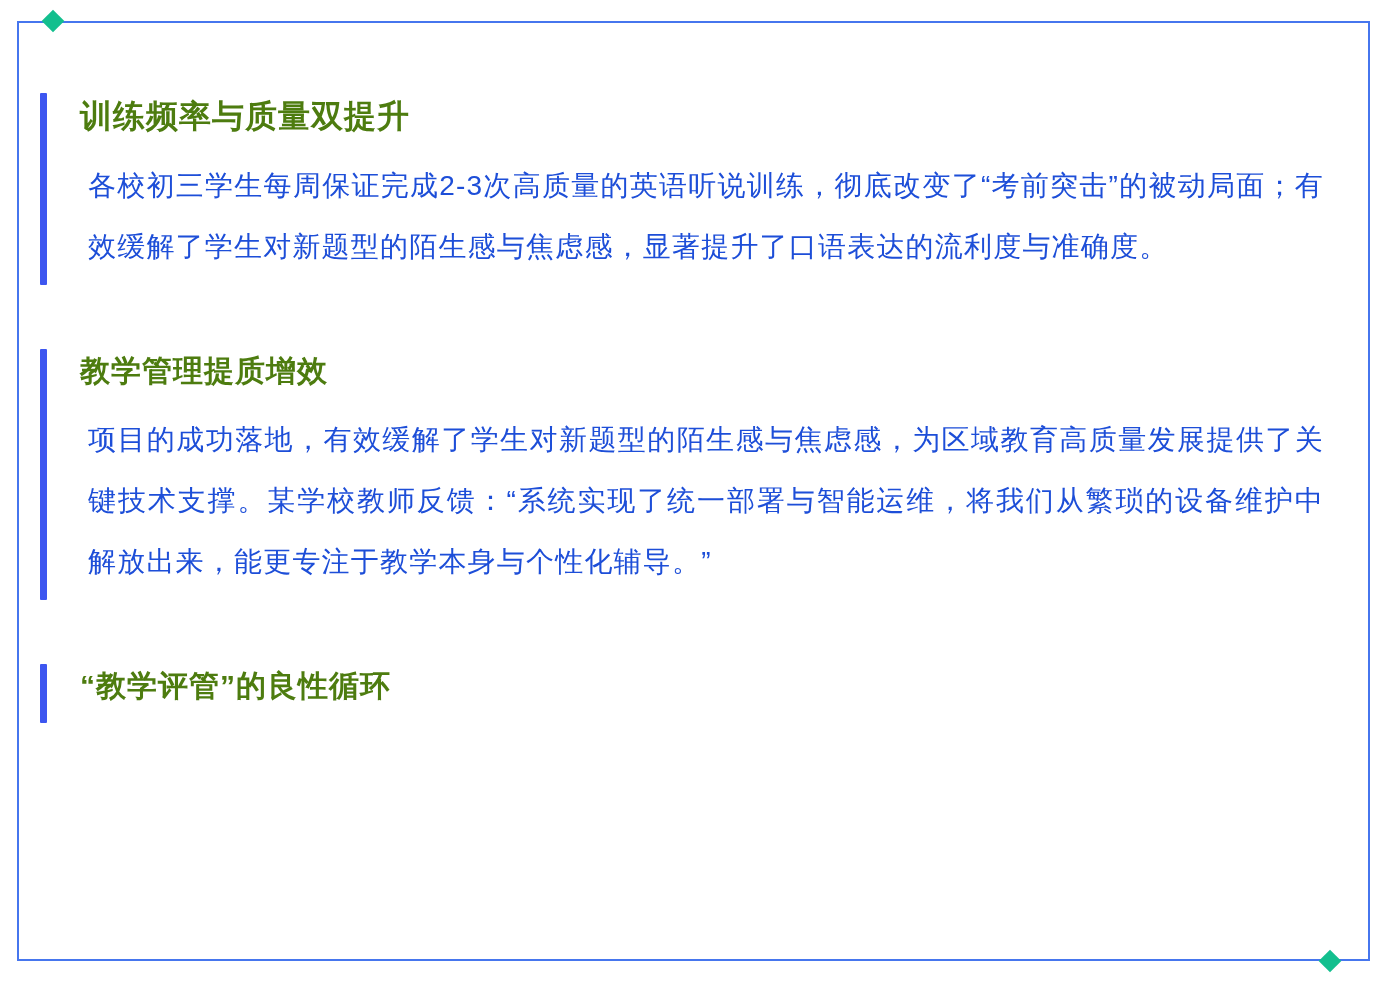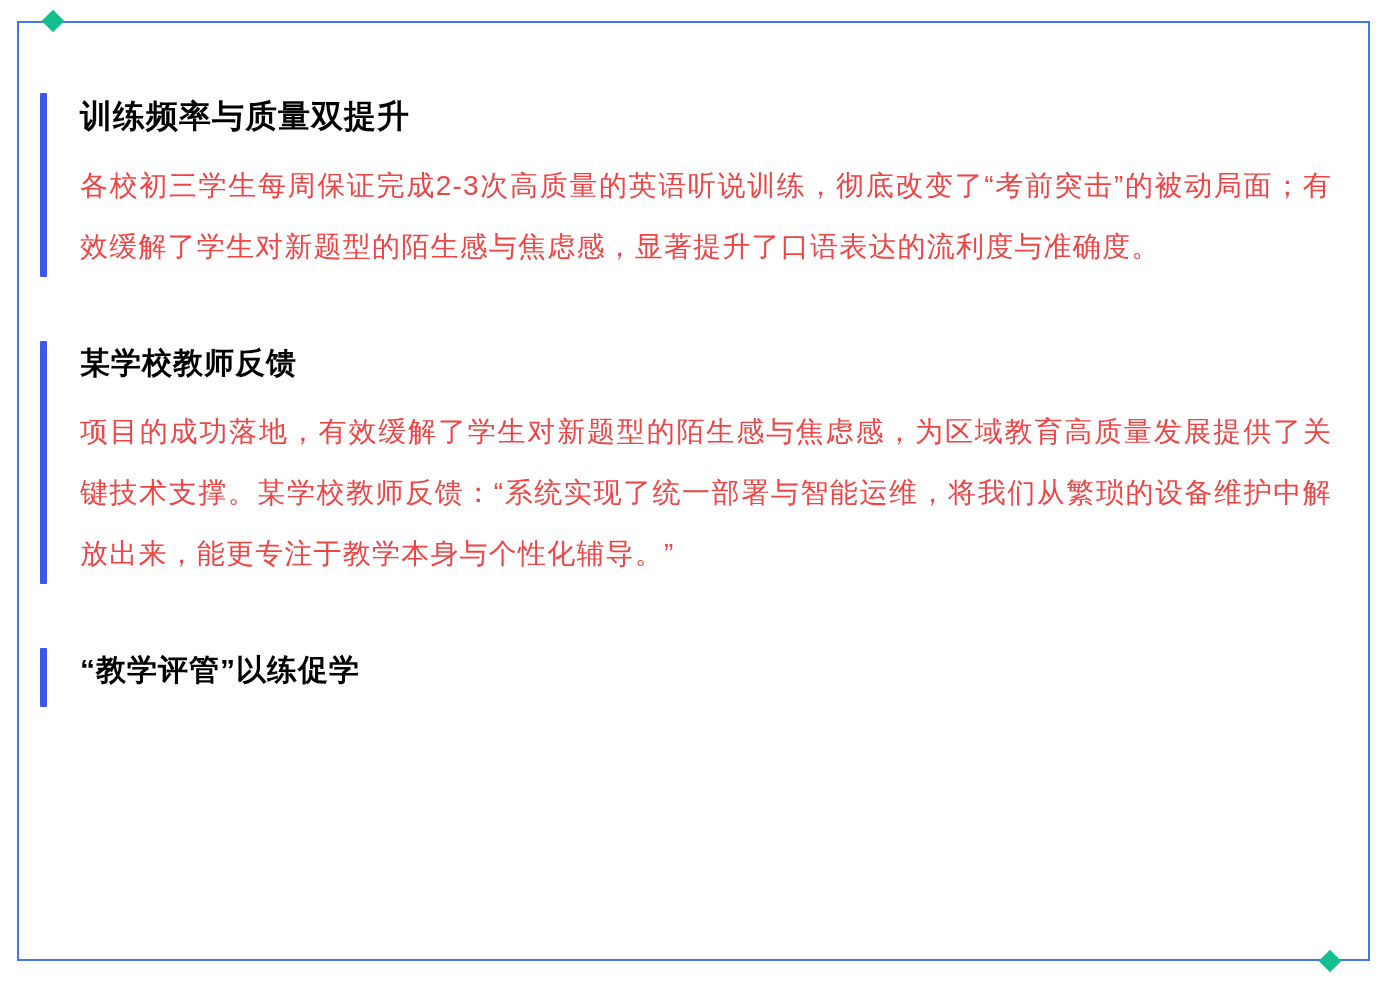--- a/index.html
+++ b/index.html
@@ -60,31 +60,31 @@
   }
   .section-content {
     flex: 1 1 auto;
     min-width: 0;
   }
   .section-heading {
     margin: 0 0 16px 0;
     font-size: 30px;
     line-height: 1.45;
     font-weight: bold;
-    color: #000000;
+    color: #4d7c0f;
     letter-spacing: 1px;
   }
   .section:first-child .section-heading {
     font-size: 32px;
   }
   .section-body {
-    margin: 0;
+    margin: 8px;
     font-size: 28px;
     line-height: 61px;
-    color: #ef4444;
+    color: #1d4ed8;
     letter-spacing: 1.2px;
     text-align: justify;
     text-justify: inter-ideograph;
   }
 </style>
 </head>
 <body>
 
 <div class="frame">
   <span class="diamond top-left"></span>
@@ -96,26 +96,26 @@
       <div class="accent-bar"></div>
       <div class="section-content">
         <h2 class="section-heading">训练频率与质量双提升</h2>
         <p class="section-body">各校初三学生每周保证完成2-3次高质量的英语听说训练，彻底改变了“考前突击”的被动局面；有效缓解了学生对新题型的陌生感与焦虑感，显著提升了口语表达的流利度与准确度。</p>
       </div>
     </div>
 
     <div class="section">
       <div class="accent-bar"></div>
       <div class="section-content">
-        <h2 class="section-heading">某学校教师反馈</h2>
+        <h2 class="section-heading">教学管理提质增效</h2>
         <p class="section-body">项目的成功落地，有效缓解了学生对新题型的陌生感与焦虑感，为区域教育高质量发展提供了关键技术支撑。某学校教师反馈：“系统实现了统一部署与智能运维，将我们从繁琐的设备维护中解放出来，能更专注于教学本身与个性化辅导。”</p>
       </div>
     </div>
 
     <div class="section">
       <div class="accent-bar"></div>
       <div class="section-content">
-        <h2 class="section-heading">“教学评管”以练促学</h2>
+        <h2 class="section-heading">“教学评管”的良性循环</h2>
       </div>
     </div>
 
   </div>
 </div>
 
 </body></html>

